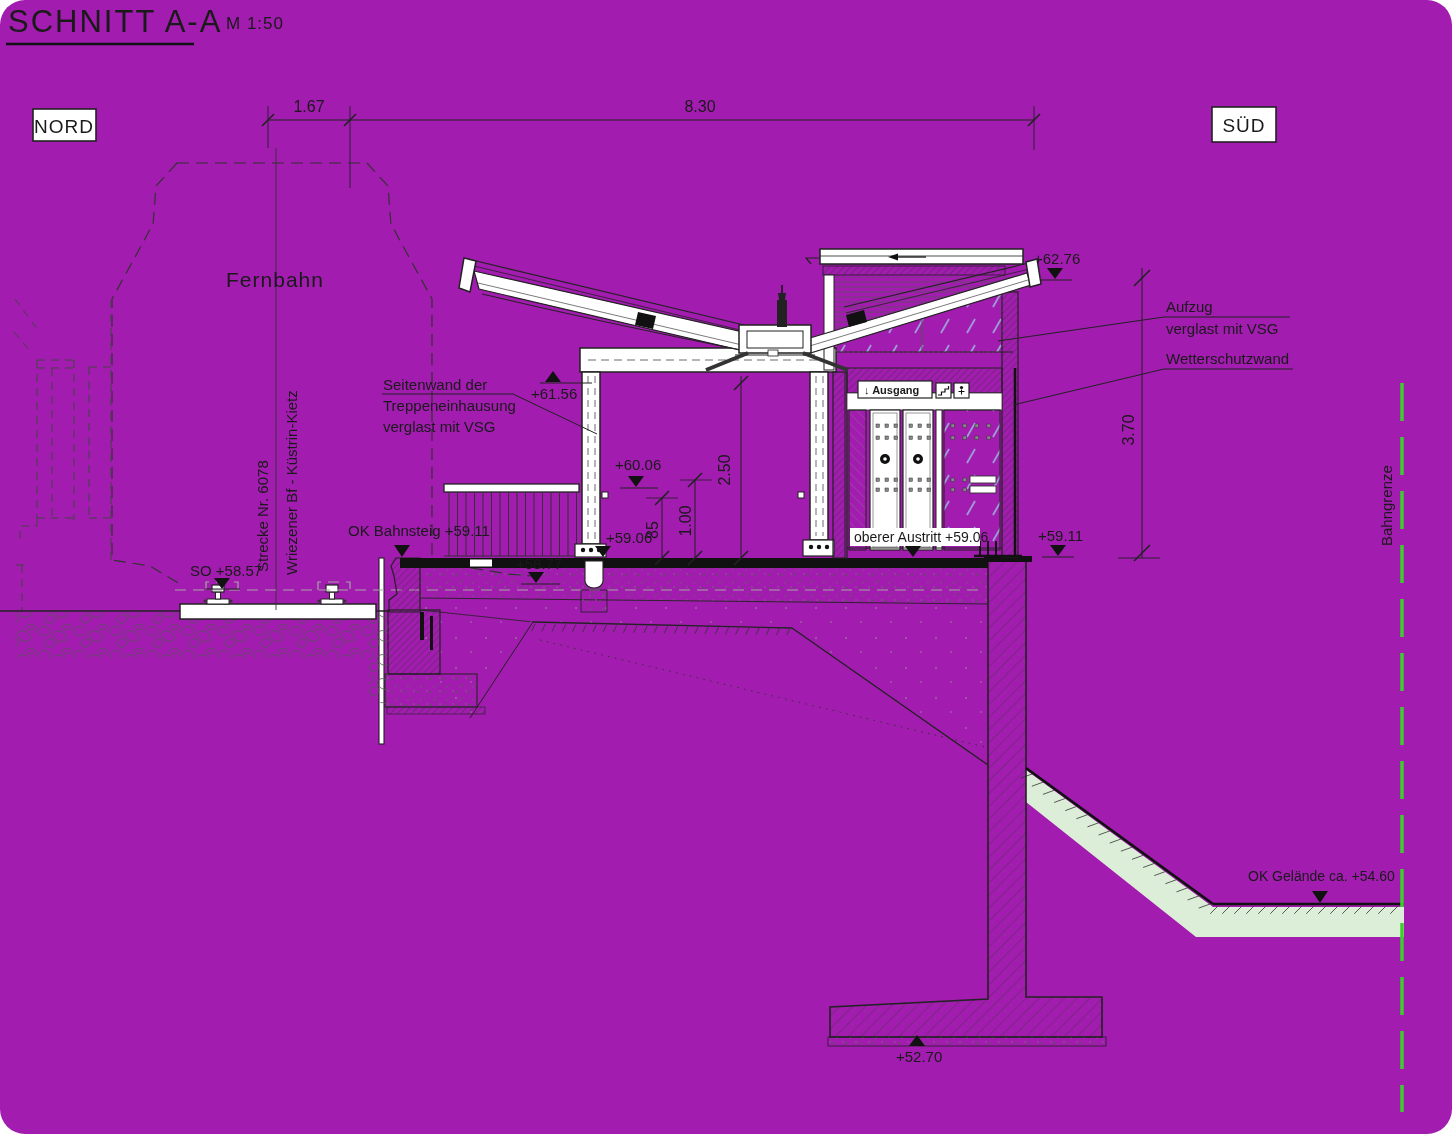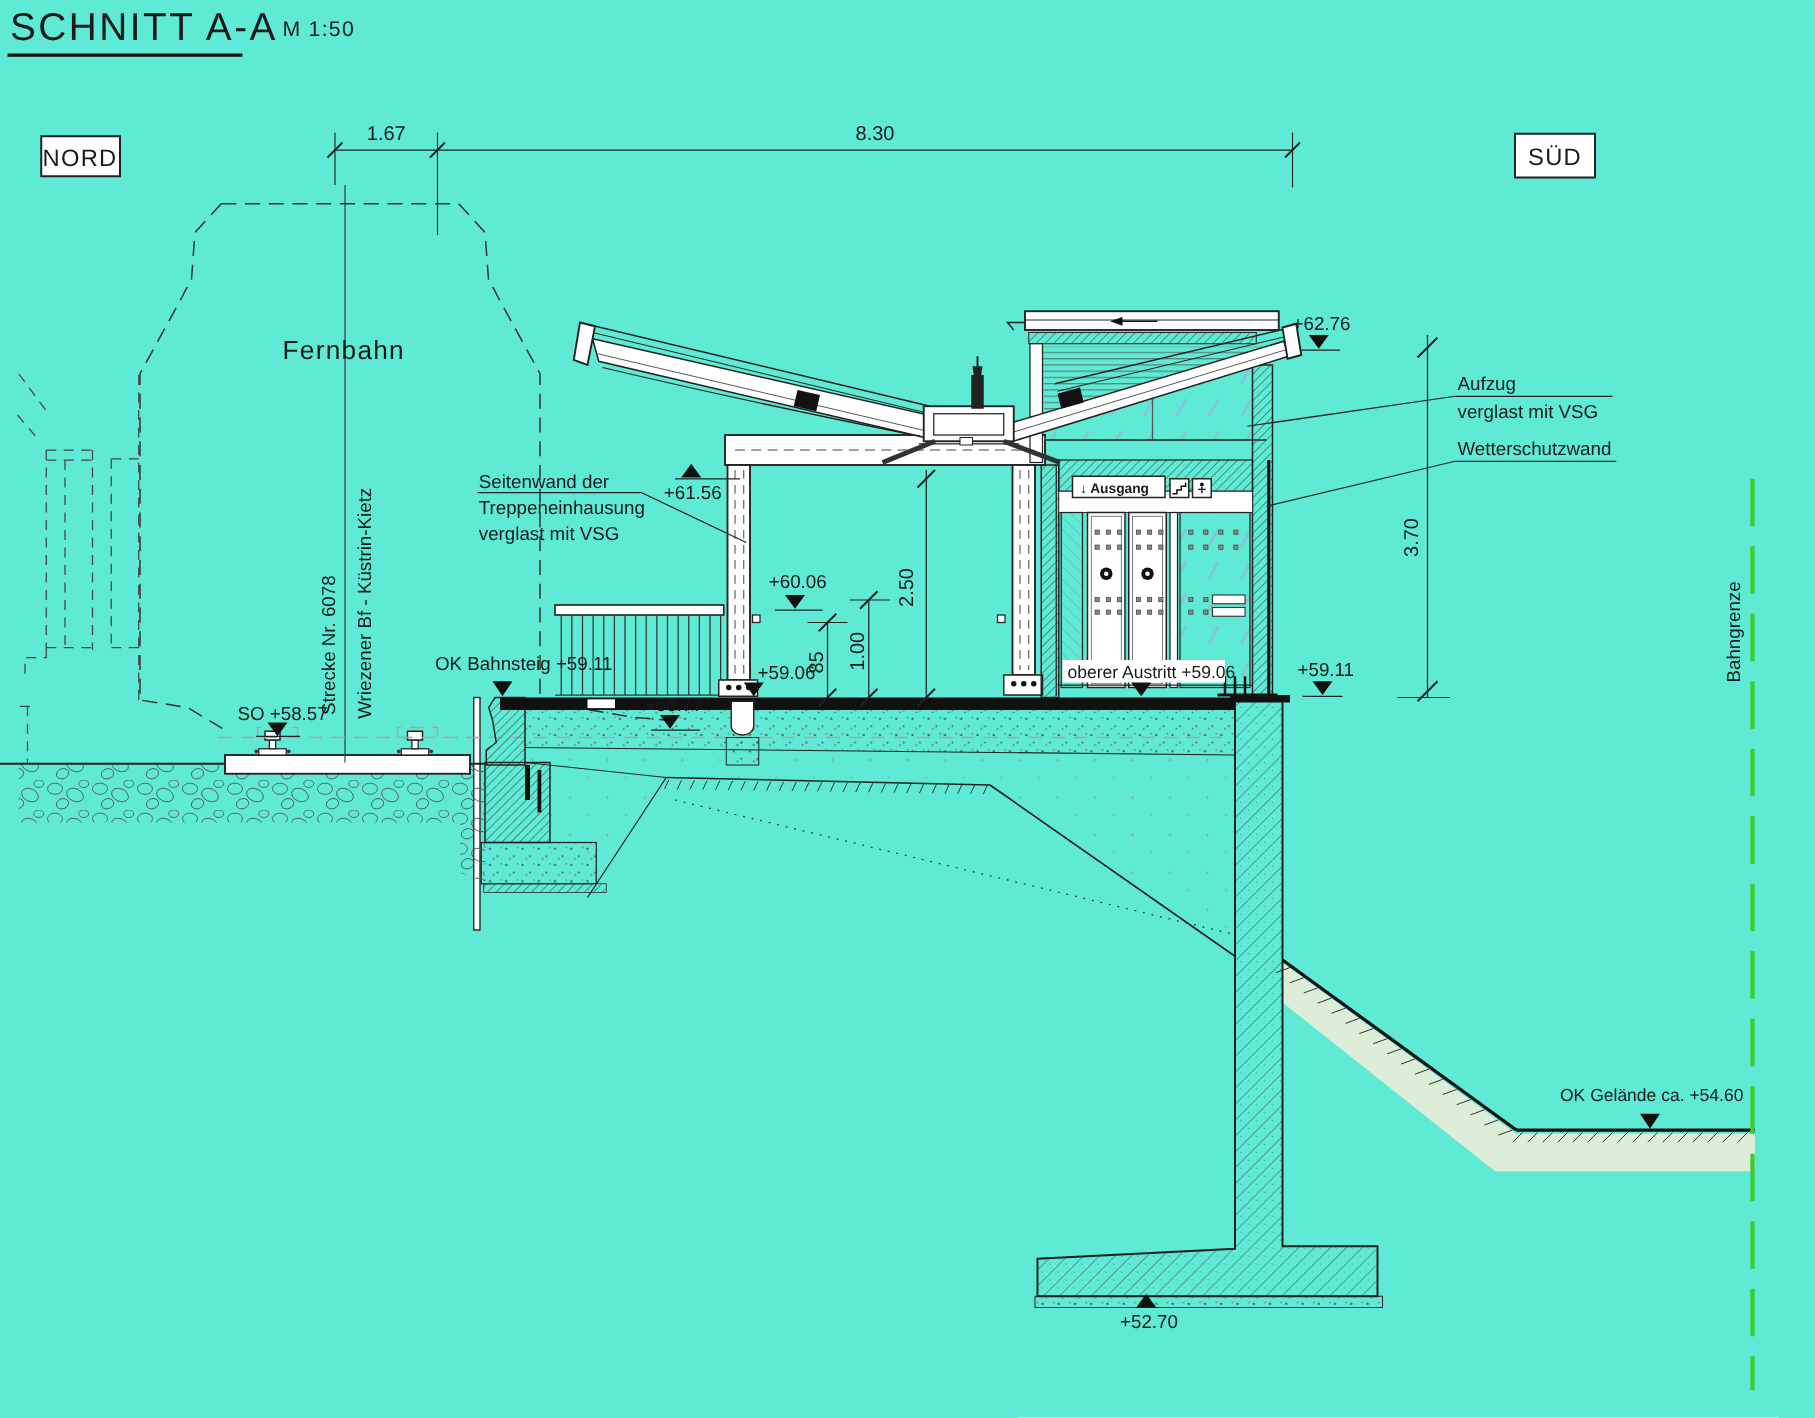--- a/index.html
+++ b/index.html
@@ -1,16 +1,16 @@
 <!DOCTYPE html>
 <html><head>
 <meta charset="utf-8">
 <style>
   html,body{margin:0;padding:0;background:#fff;}
-  .stage{width:1452px;height:1134px;position:relative;background:#5eead4;overflow:hidden;}
+  .stage{width:1452px;height:1134px;position:relative;background:#a21caf;overflow:hidden;border-radius:25px;}
   svg{display:block;}
   text{font-family:"Liberation Sans","DejaVu Sans",sans-serif;fill:#1a1a1a;}
   .t-title{font-size:31px;letter-spacing:2px;}
   .t-scale{font-size:17px;letter-spacing:1px;}
   .t-box{font-size:19px;letter-spacing:1px;}
   .t-lbl{font-size:15px;}
   .t-lbl2{font-size:14px;}
   .t-dim{font-size:16px;}
   .t-big{font-size:21px;letter-spacing:1px;}
   .t-sign{font-size:11px;font-weight:bold;}

